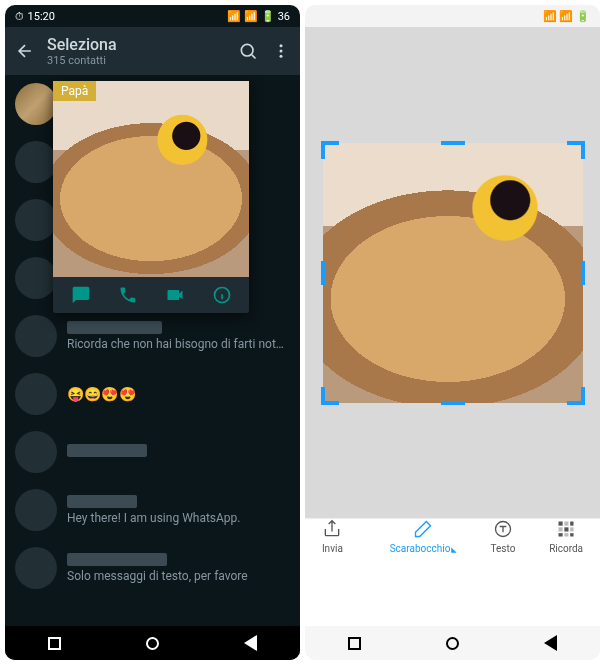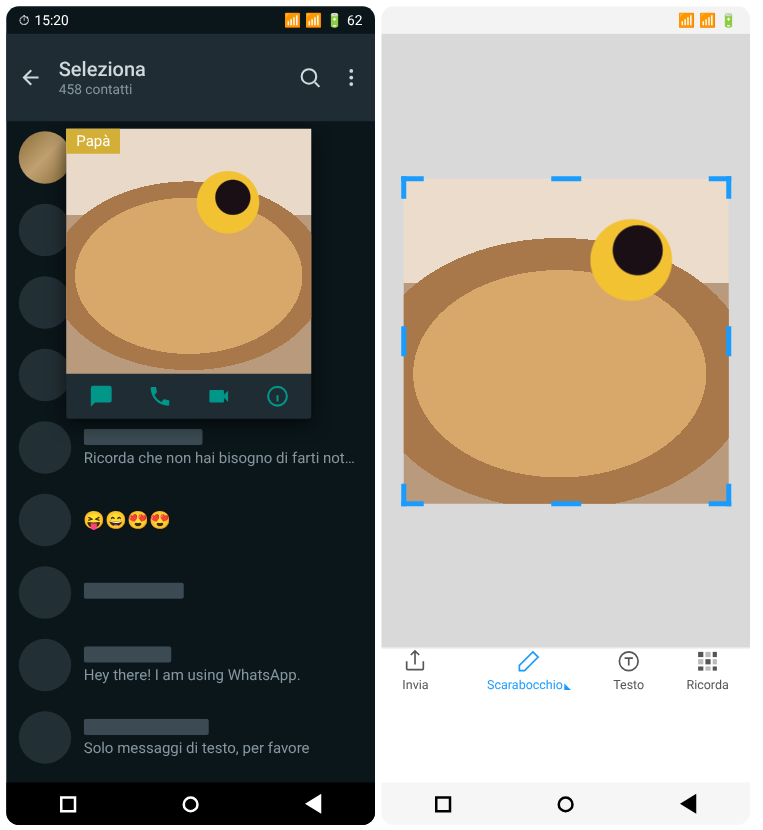--- a/index.html
+++ b/index.html
@@ -37,21 +37,21 @@
       justify-content: space-between;
       padding: 0 10px;
       font-size: 11px;
     }
     .status-bar.dark { color: #fff; }
     .status-bar.light { color: #000; background:#f3f3f3; }
     .status-left { display: flex; align-items: center; gap: 4px; }
     .status-right { display: flex; align-items: center; gap: 3px; }
     
     .app-bar {
-      height: 70px; display:flex; align-items:center; padding: 0 10px;
+      height: 48px; display:flex; align-items:center; padding: 0 10px;
       background:#1f2c34;
     }
     .app-bar .titles{ flex:1; margin-left:12px;}
     .app-bar h1{ font-size:16px; font-weight:500; color:#cfd8dc;}
     .app-bar .sub{font-size:11px; color:#8696a0;}
     .app-bar .icon{color:#cfd8dc;}
     
     .chat-list{ position:relative; height: calc(100% - 22px - 52px - 34px); overflow:hidden;}
     .chat-row{ display:flex; align-items:center; padding:8px 10px; gap:10px;}
     .avatar{ width:42px; height:42px; border-radius:50%; background:#222f35; flex-shrink:0;}
@@ -131,31 +131,31 @@
 <div class="phone phone-left">
   <div class="status-bar dark">
     <div class="status-left">
       <span>⏱</span>
       <span>15:20</span>
     </div>
     <div class="status-right">
       <span>📶</span>
       <span>📶</span>
       <span>🔋</span>
-      <span>62</span>
+      <span>36</span>
     </div>
   </div>
 
   <div class="app-bar">
     <svg class="icon" width="20" height="20" viewBox="0 0 24 24" fill="none" stroke="currentColor" stroke-width="2">
         <path d="M19 12H5M12 19l-7-7 7-7"></path>
       </svg>
     <div class="titles">
       <h1>Seleziona</h1>
-      <div class="sub">458 contatti</div>
+      <div class="sub">315 contatti</div>
     </div>
     <svg class="icon" width="20" height="20" viewBox="0 0 24 24" fill="none" stroke="currentColor" stroke-width="2" style="margin-right:14px;">
         <circle cx="11" cy="11" r="7"></circle>
         <path d="M21 21l-4.35-4.35"></path>
       </svg>
     <svg class="icon" width="18" height="18" viewBox="0 0 24 24" fill="currentColor">
         <circle cx="12" cy="5" r="2"></circle>
         <circle cx="12" cy="12" r="2"></circle>
         <circle cx="12" cy="19" r="2"></circle>
       </svg>

